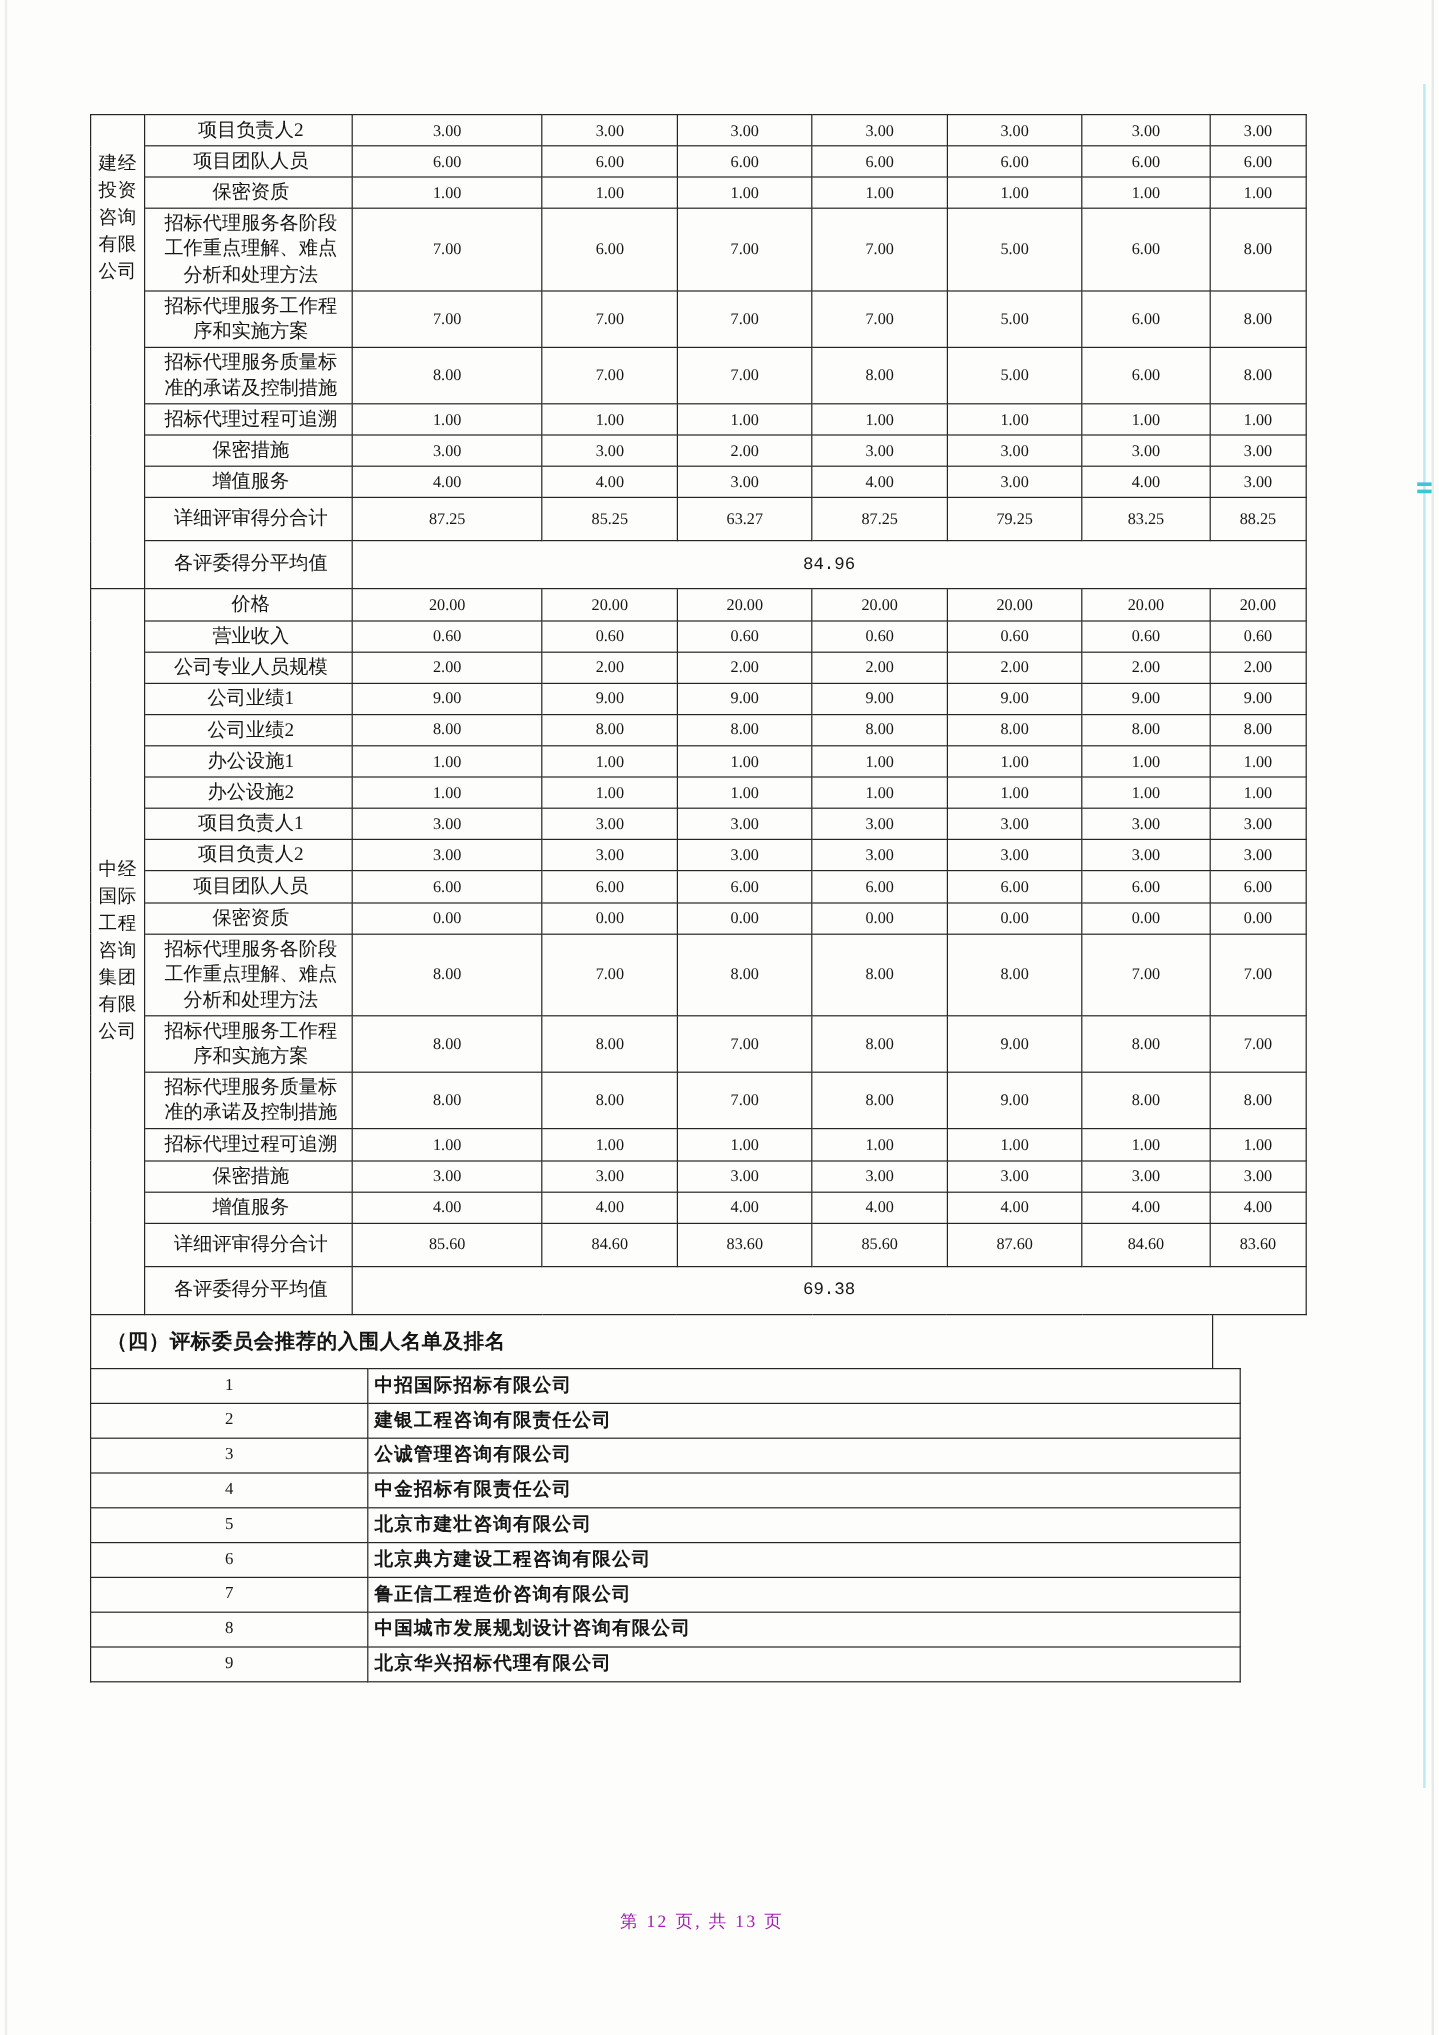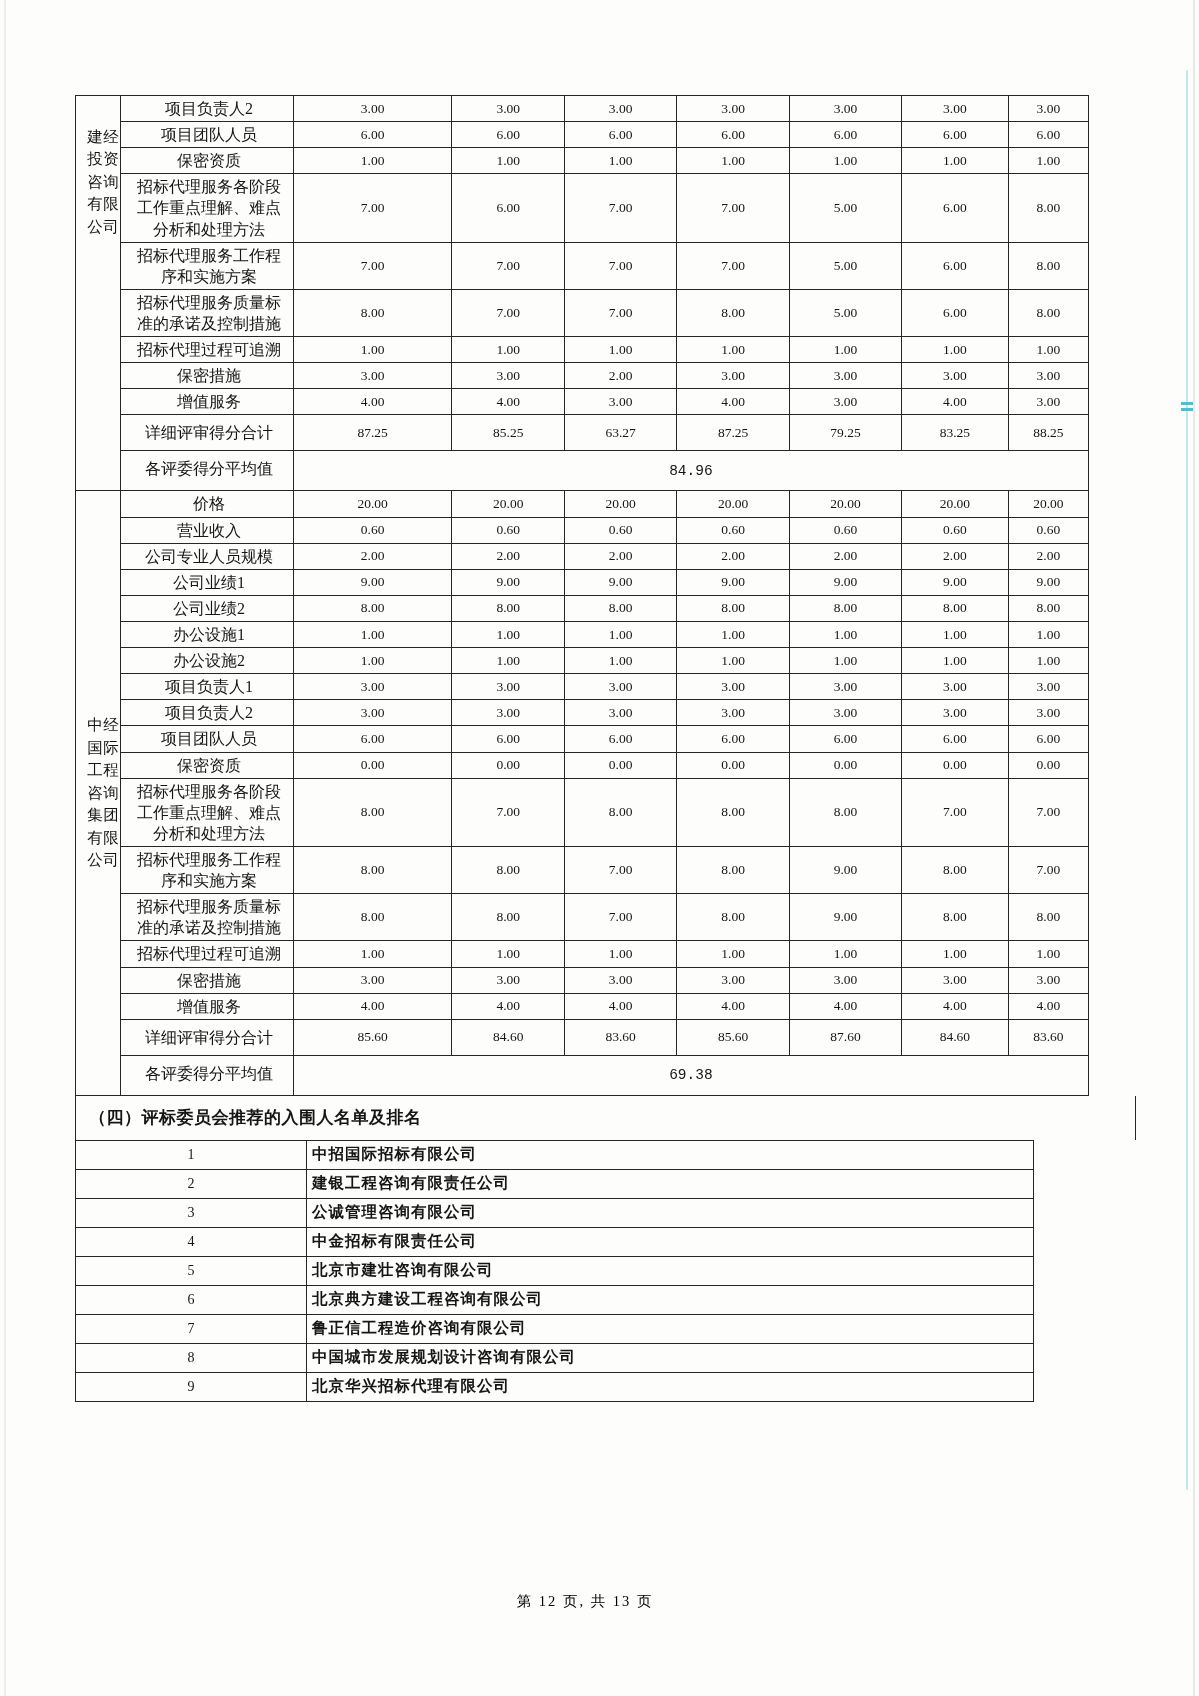--- a/index.html
+++ b/index.html
@@ -7,46 +7,46 @@
     position:relative;width:1199px;height:1696px;background:#fdfdfc;overflow:hidden;
     font-family:"Liberation Serif","DejaVu Serif",serif;color:#161616;
   }
   
   .content{position:absolute;left:75px;top:95px;}
   table{border-collapse:collapse;table-layout:fixed;}
   td{border:1.5px solid #262626;padding:1px 5px;overflow:hidden;}
   
   .score-table{width:1014px;}
   .score-table td.company{
-    text-align:right;font-size:15.5px;line-height:1.45;white-space:pre-line;
+    text-align:center;font-size:15.5px;line-height:1.45;white-space:pre-line;
     vertical-align:middle;padding:2px 1px;letter-spacing:0.5px;
   }
   .score-table td.company.top{vertical-align:top;padding-top:30px;}
   .score-table td.crit{font-size:16px;line-height:1.32;text-align:center;padding:2px 4px 2px 8px;}
   .score-table td.val{font-size:13.5px;text-align:center;font-weight:500;}
   .score-table tr{height:26px;}
   .score-table tr.total-row{height:36px;}
   .score-table tr.avg-row{height:40px;font-family:Liberation Mono, monospace;}
   .score-table td.avgval{font-size:14.5px;text-align:center;font-weight:500;margin-left:12px;}
   
   .heading-band{
-    width:1061px;height:44px;box-sizing:border-box;
+    width:936px;height:44px;box-sizing:border-box;
     border-left:1.5px solid #262626;border-right:1.5px solid #262626;
     display:flex;align-items:center;padding-left:13px;
     font-size:17px;font-weight:bold;letter-spacing:0.5px;
   }
   
   .ranking-table{width:936px;}
   .ranking-table tr{height:29px;}
   .ranking-table td.rank{width:220px;text-align:center;font-size:14px;}
   .ranking-table td.name{width:716px;text-align:left;font-size:15.5px;font-weight:600;letter-spacing:1px;}
   
   .footer{
     position:absolute;left:0;width:1170px;top:1592px;text-align:center;
-    font-size:14.5px;letter-spacing:2px;color:#000000;
+    font-size:14.5px;letter-spacing:2px;color:#a21caf;
   }
   
   .edge-left{position:absolute;left:4px;top:0;height:1696px;width:2px;background:#ededec;}
   .edge-right{position:absolute;left:1193px;top:0;height:1696px;width:2px;background:#e9e9e8;}
   .cyan-line{position:absolute;left:1186px;top:70px;height:1420px;width:1.5px;background:rgba(90,205,220,0.40);}
   .cyan-dash{position:absolute;left:1181px;width:12px;height:3px;background:#3cc6d6;}
   .cyan-dash.d1{top:402px;}
   .cyan-dash.d2{top:408px;}
 </style>
 </head>

